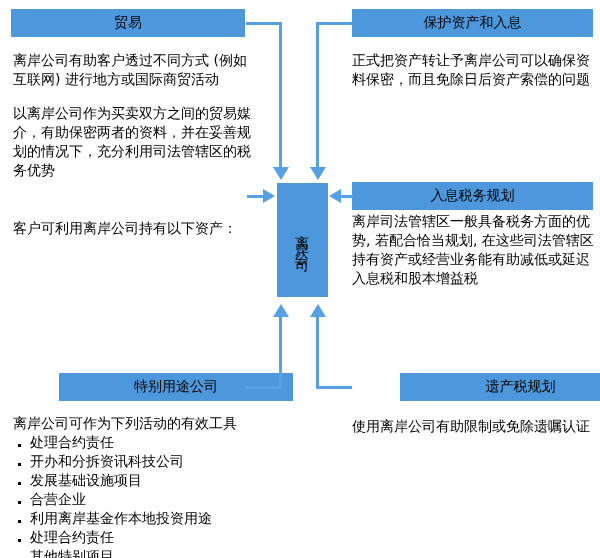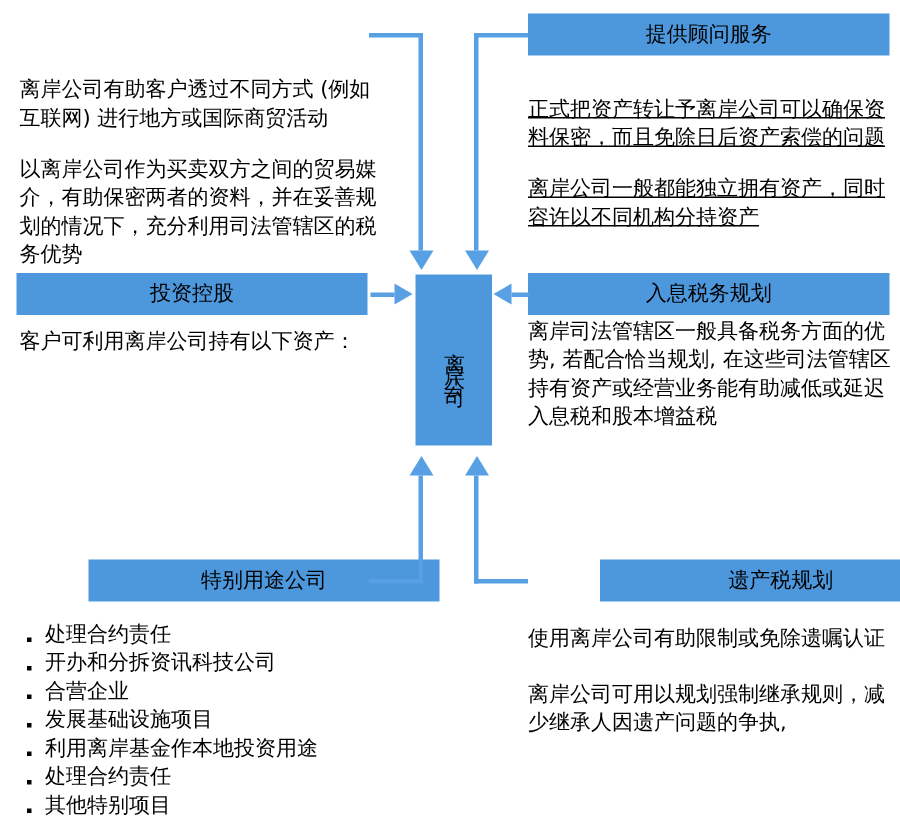--- a/index.html
+++ b/index.html
@@ -46,68 +46,67 @@
   .arr.down{border-left:8px solid transparent;border-right:8px solid transparent;border-top:13px solid var(--arrow);}
   .arr.up{border-left:8px solid transparent;border-right:8px solid transparent;border-bottom:13px solid var(--arrow);}
   .arr.right{border-top:7px solid transparent;border-bottom:7px solid transparent;border-left:12px solid var(--arrow);}
   .arr.left{border-top:7px solid transparent;border-bottom:7px solid transparent;border-right:12px solid var(--arrow);}
 </style>
 </head>
 <body>
 
 <div class="canvas">
 
+  <div class="hd col-l row1">
+    <span>贸易</span>
+  </div>
   <div class="bd col-l" style="top:51px;">
     <p>离岸公司有助客户透过不同方式 (例如互联网) 进行地方或国际商贸活动</p>
     <p>以离岸公司作为买卖双方之间的贸易媒介，有助保密两者的资料，并在妥善规划的情况下，充分利用司法管辖区的税务优势</p>
   </div>
 
   <div class="hd col-r row1">
-    <span>提供顾问服务</span>
+    <span>保护资产和入息</span>
   </div>
-  <div class="bd col-r" style="top:64px;text-decoration:underline;">
+  <div class="bd col-r" style="top:51px;">
     <p>正式把资产转让予离岸公司可以确保资料保密，而且免除日后资产索偿的问题</p>
-    <p>离岸公司一般都能独立拥有资产，同时容许以不同机构分持资产</p>
   </div>
 
-  <div class="hd col-l row2">
-    <span>投资控股</span>
-  </div>
   <div class="bd col-l" style="top:219px;">
     <p class="intro">客户可利用离岸公司持有以下资产：</p>
   </div>
 
   <div class="hd col-r row2">
     <span>入息税务规划</span>
   </div>
   <div class="bd col-r" style="top:212px;">
     <p>离岸司法管辖区一般具备税务方面的优势, 若配合恰当规划, 在这些司法管辖区持有资产或经营业务能有助减低或延迟入息税和股本增益税</p>
   </div>
 
   <div class="hd col-l row3">
     <span>特别用途公司</span>
   </div>
   <div class="bd col-l" style="top:414px;">
+    <p class="intro">离岸公司可作为下列活动的有效工具</p>
     <ul>
       <li>处理合约责任</li>
       <li>开办和分拆资讯科技公司</li>
+      <li>发展基础设施项目</li>
       <li>合营企业</li>
-      <li>发展基础设施项目</li>
       <li>利用离岸基金作本地投资用途</li>
       <li>处理合约责任</li>
       <li>其他特别项目</li>
     </ul>
   </div>
 
   <div class="hd col-r row3">
     <span>遗产税规划</span>
   </div>
   <div class="bd col-r gap18" style="top:417px;">
     <p>使用离岸公司有助限制或免除遗嘱认证</p>
-    <p>离岸公司可用以规划强制继承规则，减少继承人因遗产问题的争执,</p>
   </div>
 
   <div class="center">
     <span>离岸公司</span>
   </div>
 
   <div class="ln lh" style="left:246px;top:22px;width:35px;"></div>
   <div class="ln lv" style="left:279px;top:22px;height:145px;"></div>
   <div class="arr down" style="left:273px;top:167px;"></div>
 

